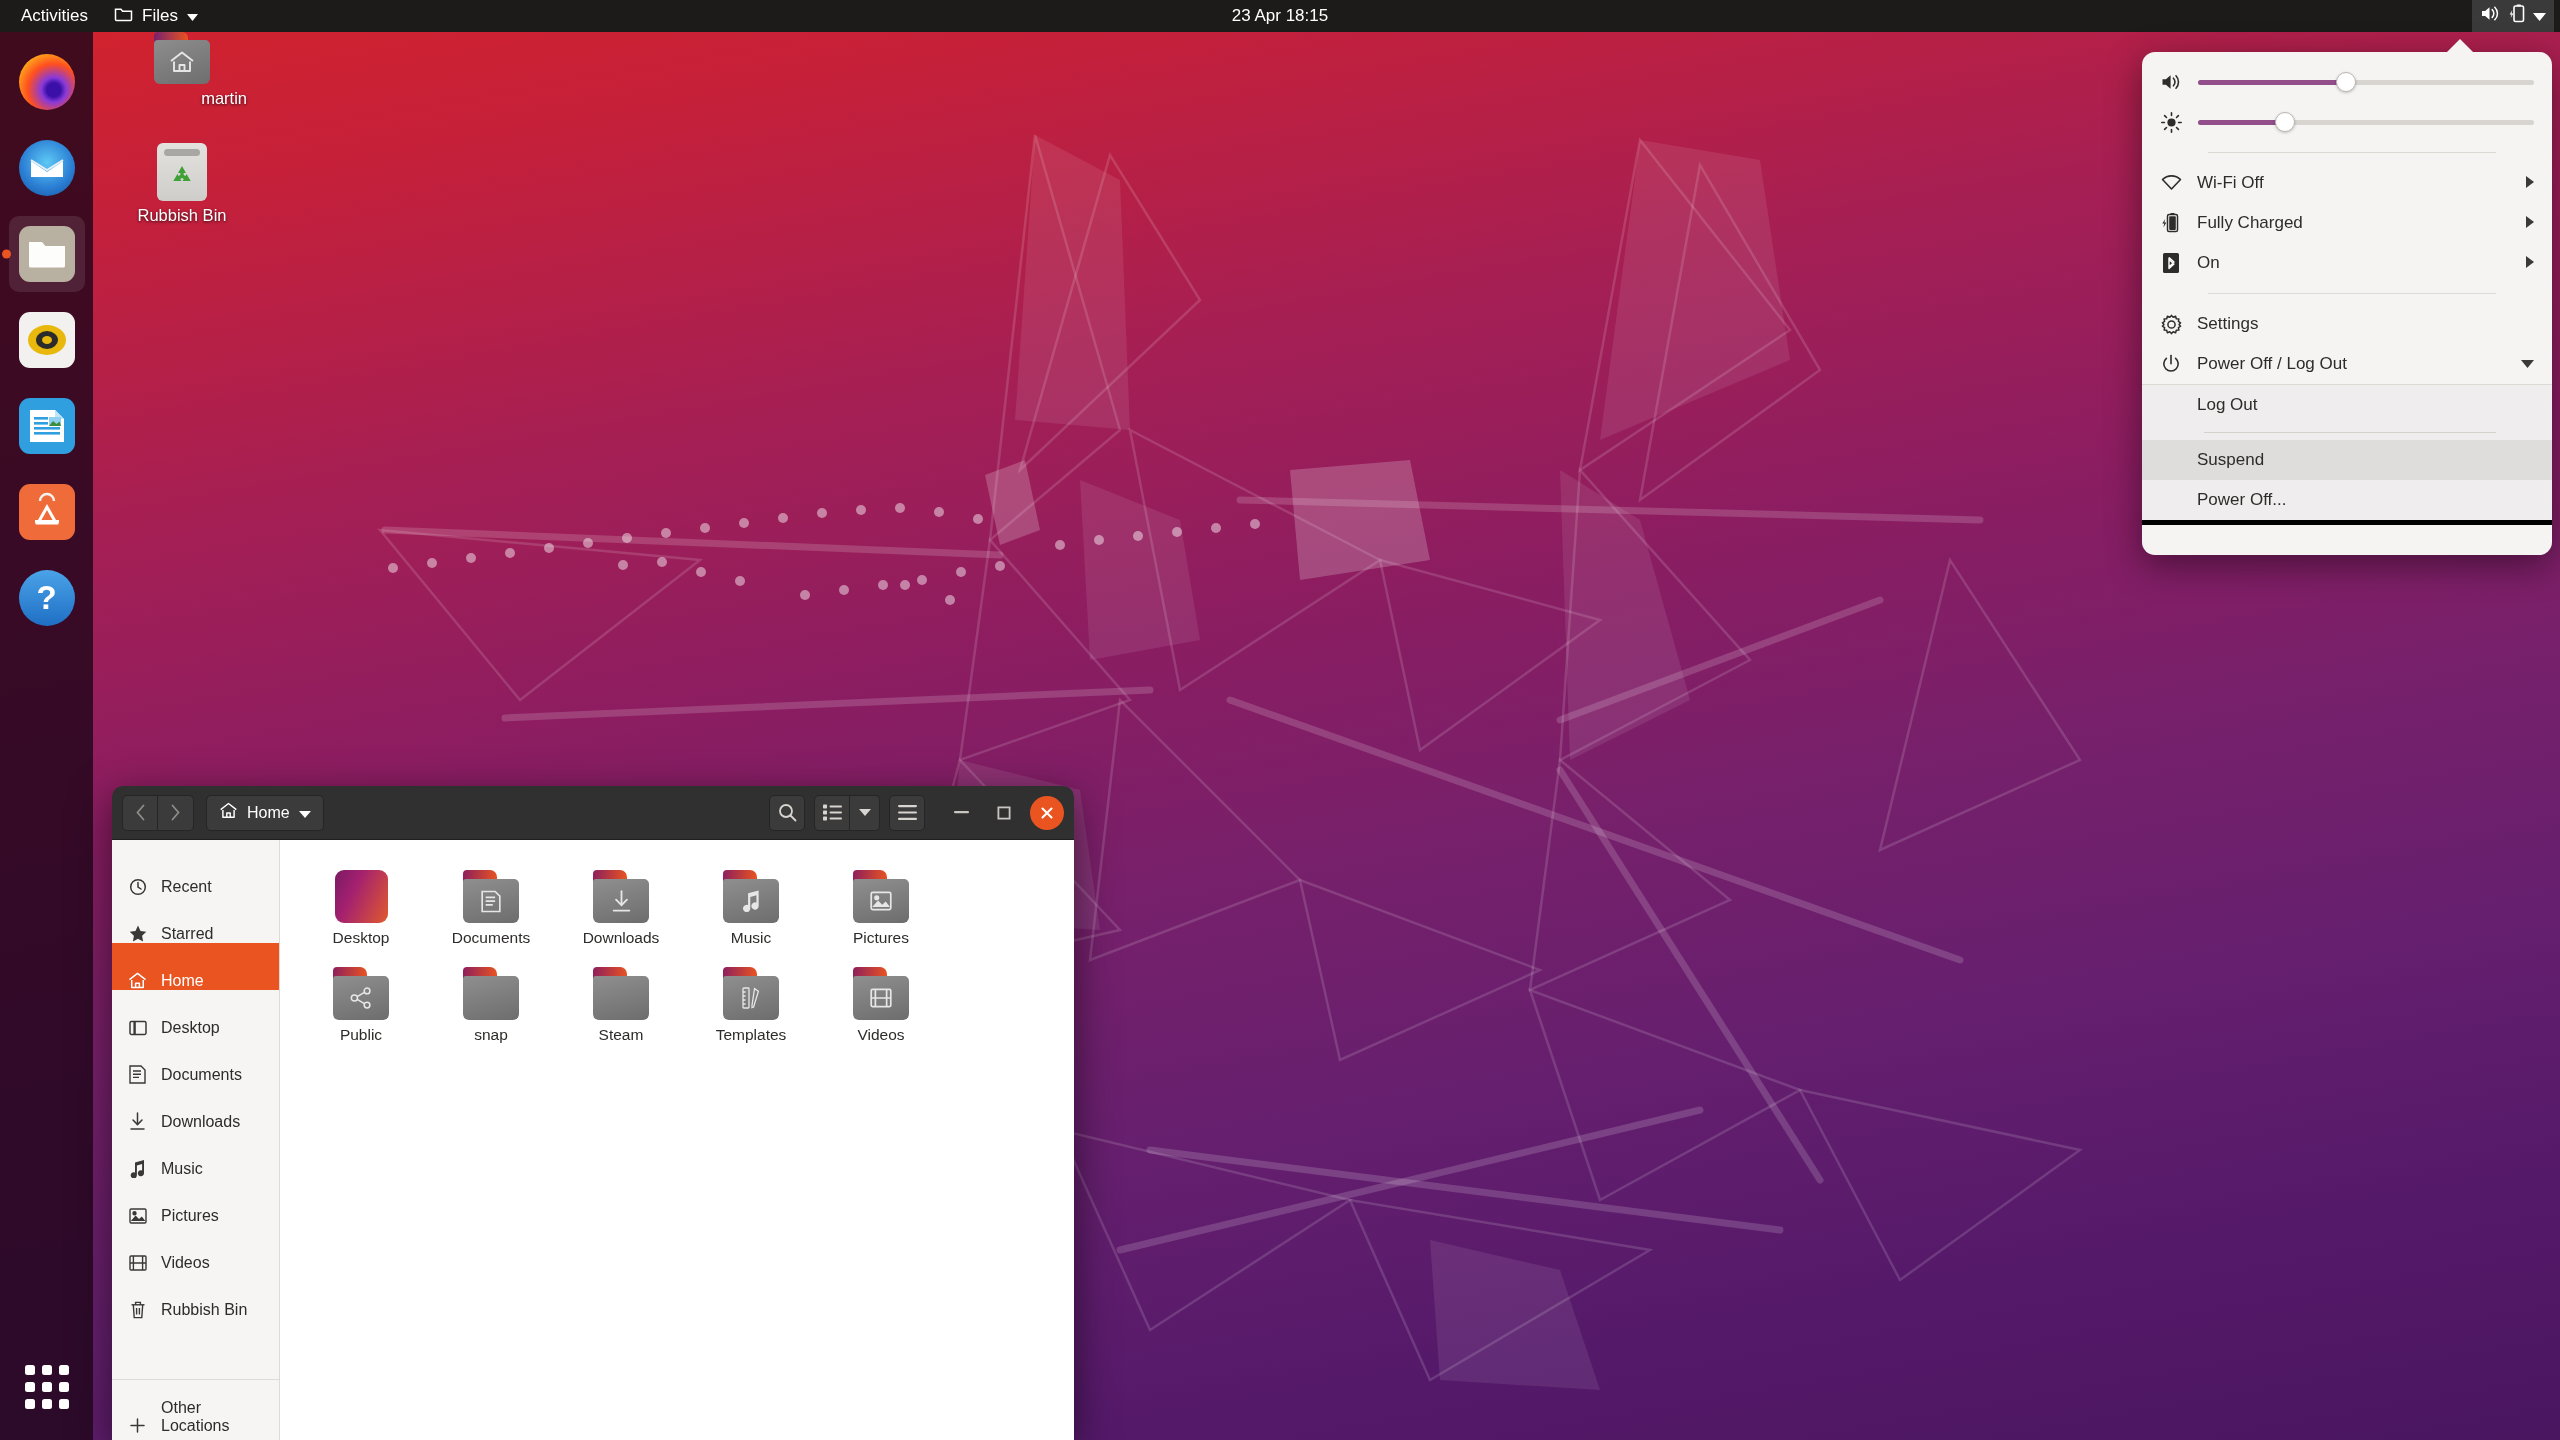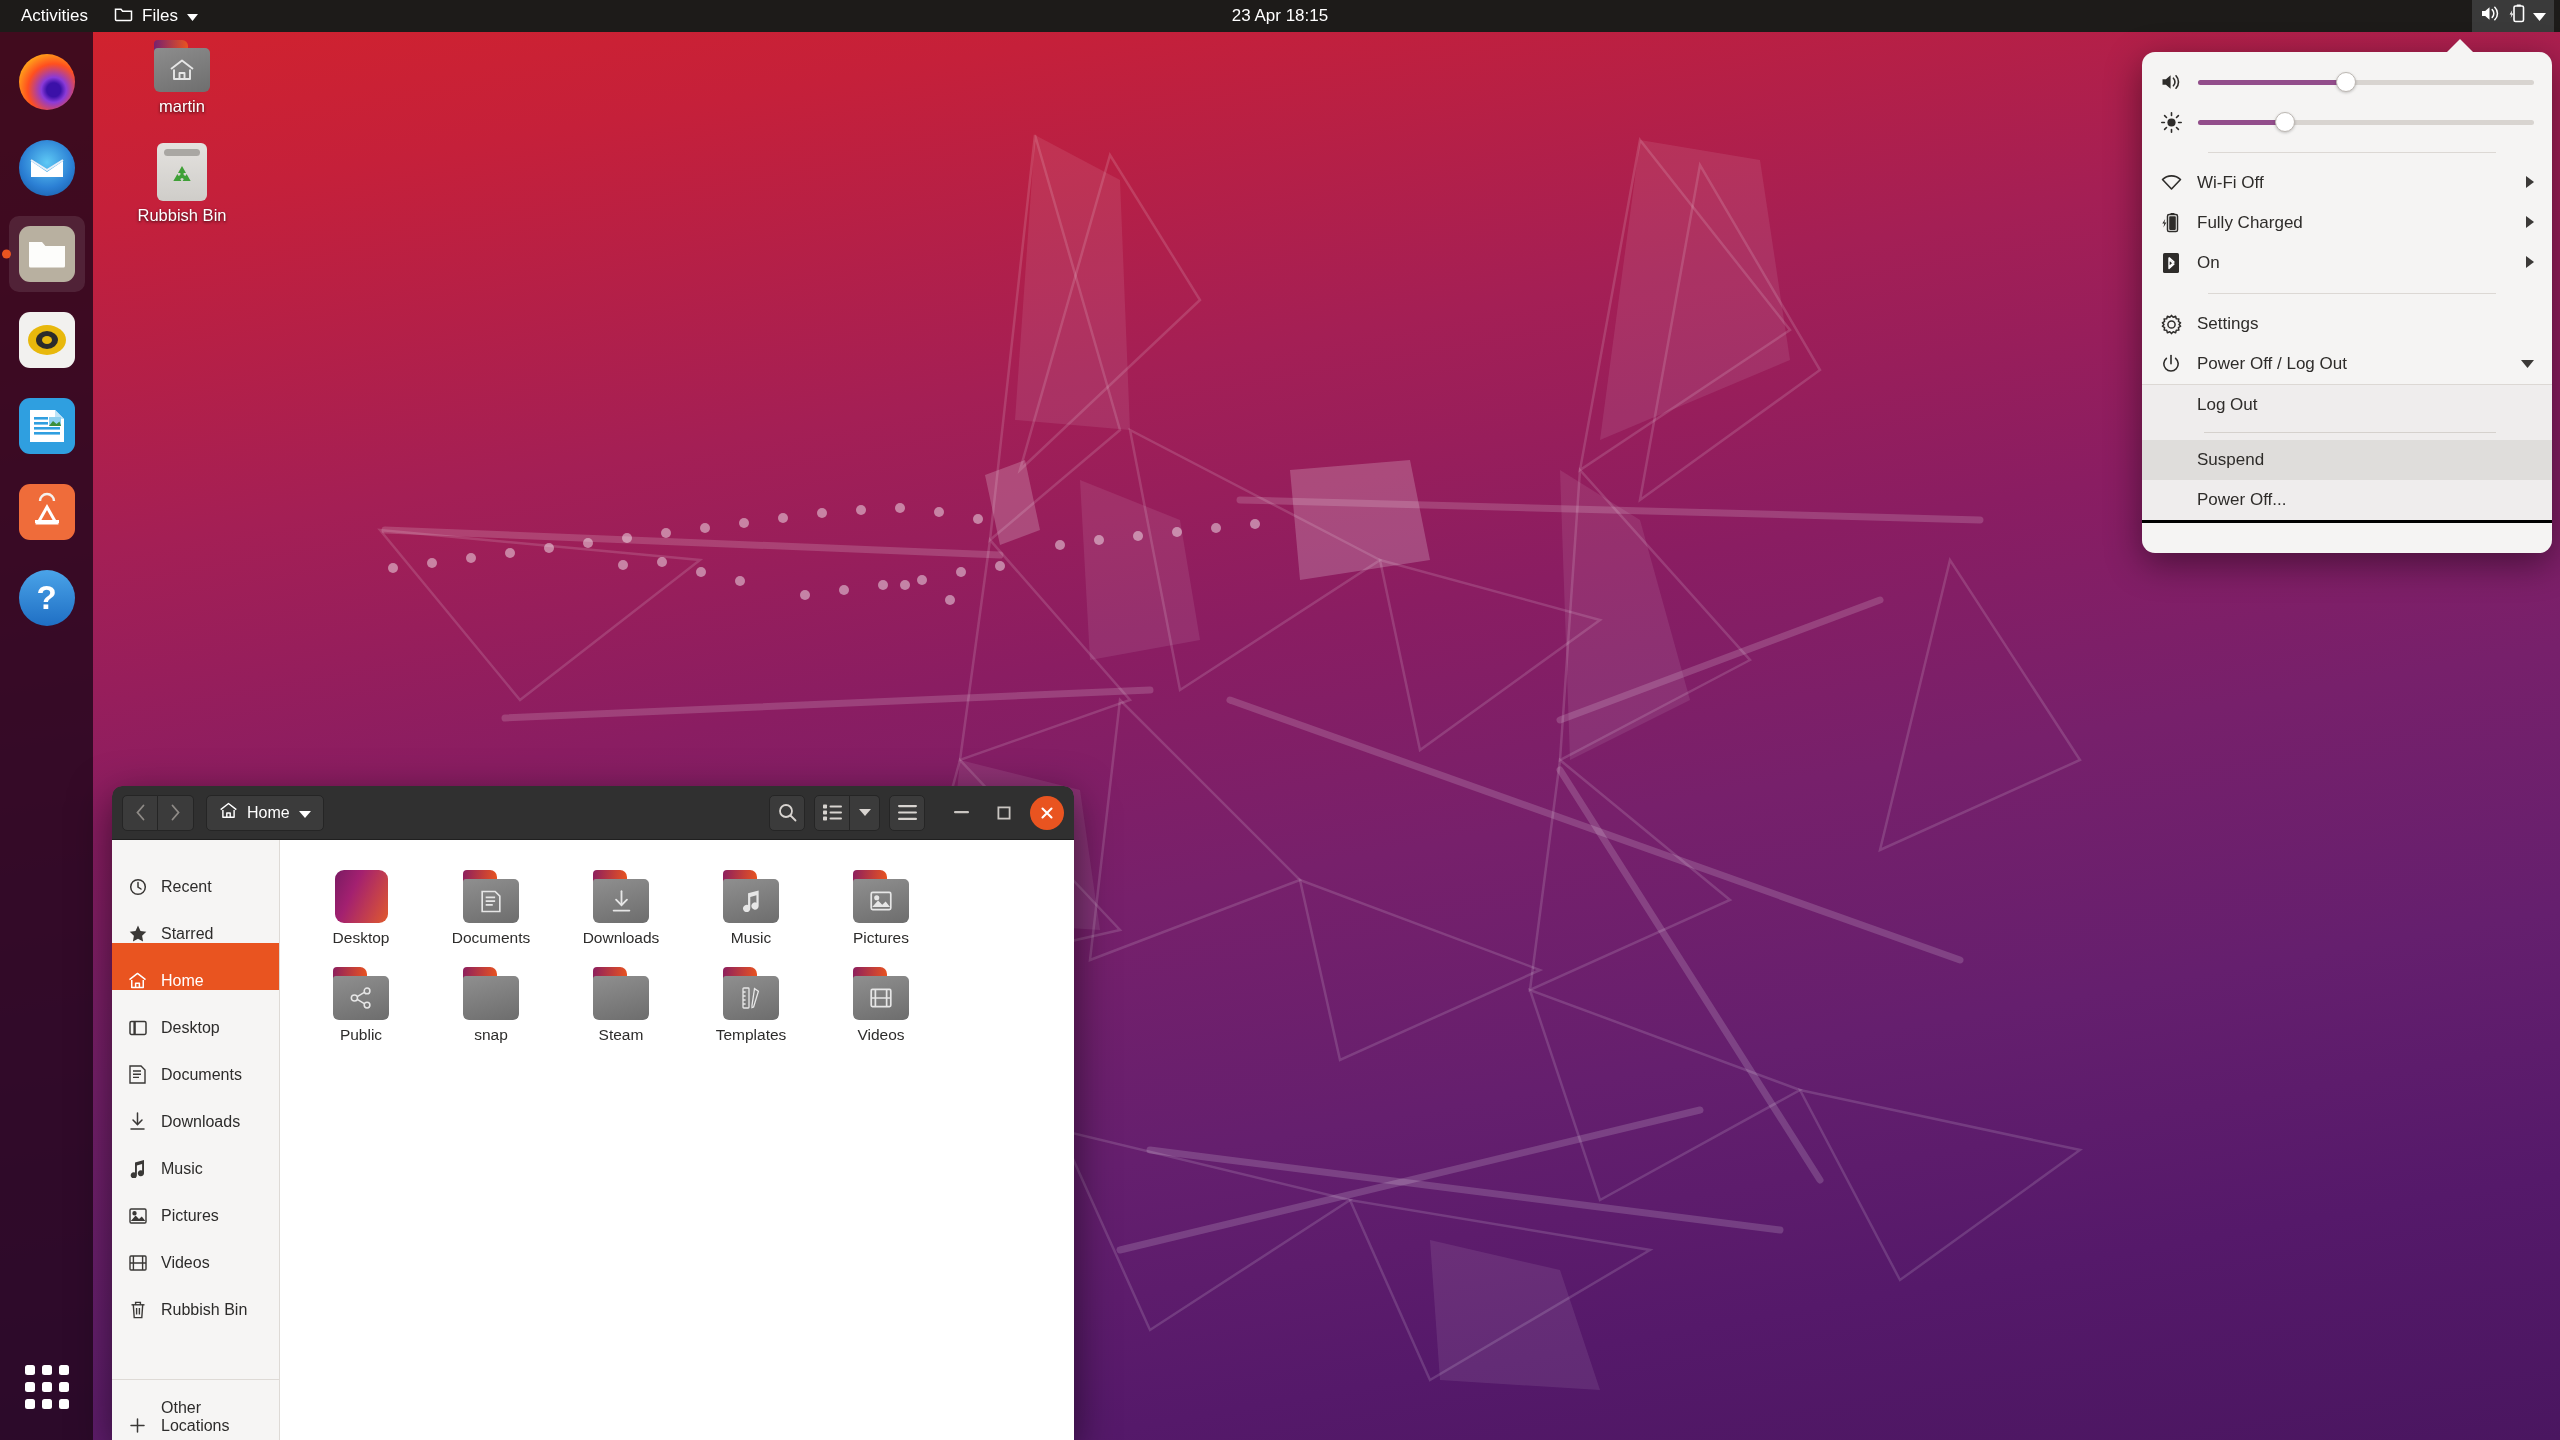--- a/index.html
+++ b/index.html
@@ -178,21 +178,21 @@
     width:20px; height:20px; background:#fff; border:1px solid #bdb8b3;
     border-radius:50%; box-shadow:0 1px 3px rgba(0,0,0,.22);
   }
   .menu-sep{ height:1px; background:#dcd8d4; margin:10px 56px 10px 66px; }
   .menu-row{
     display:flex; align-items:center; gap:15px; height:40px; padding:0 18px;
     color:#2e2c2a; font-size:17px; cursor:pointer;
   }
   .menu-row .mico{ width:22px; height:22px; display:flex; align-items:center; justify-content:center; flex-shrink:0;}
   .menu-row .arrow{ margin-left:auto; color:#3b3937; font-size:12px; }
-  #submenu{ background:#efeded; border-top:1px solid #dcd8d4; border-bottom:3px solid #000000; }
+  #submenu{ background:#efeded; border-top:1px solid #dcd8d4; border-bottom:5px solid #000000; }
   .sub-row{
     height:40px; display:flex; align-items:center; padding:0 18px 0 55px;
     color:#2e2c2a; font-size:17px; cursor:pointer;
   }
   .sub-row.hl{ background:#dfdddb; }
   .sub-sep{ height:1px; background:#d5d1cd; margin:7px 56px 7px 62px; }
   #menu-footer{ height:22px; }
 </style>
 </head>
 <body>
@@ -393,21 +393,21 @@
       <i></i>
     <i></i>
       <i></i>
       <i></i>
     <i></i>
       <i></i>
       <i></i>
   </div>
 </div>
 
-<div class="desk-icon" style="left:117px; top:40px;">
+<div class="desk-icon" style="left:117px; top:32px;text-align:right;">
   <div class="folder-ico">
     <div class="tab"></div>
     <div class="body">
       <svg width="26" height="24" viewBox="0 0 26 24" fill="none" stroke="#efefef" stroke-width="1.9" stroke-linejoin="round">
         <path d="M2 11 L13 2.5 L24 11"></path>
           <path d="M5 11.5V21h16v-9.5"></path>
           <path d="M10.5 21v-6h5v6"></path>
       </svg>
     </div>
   </div>

